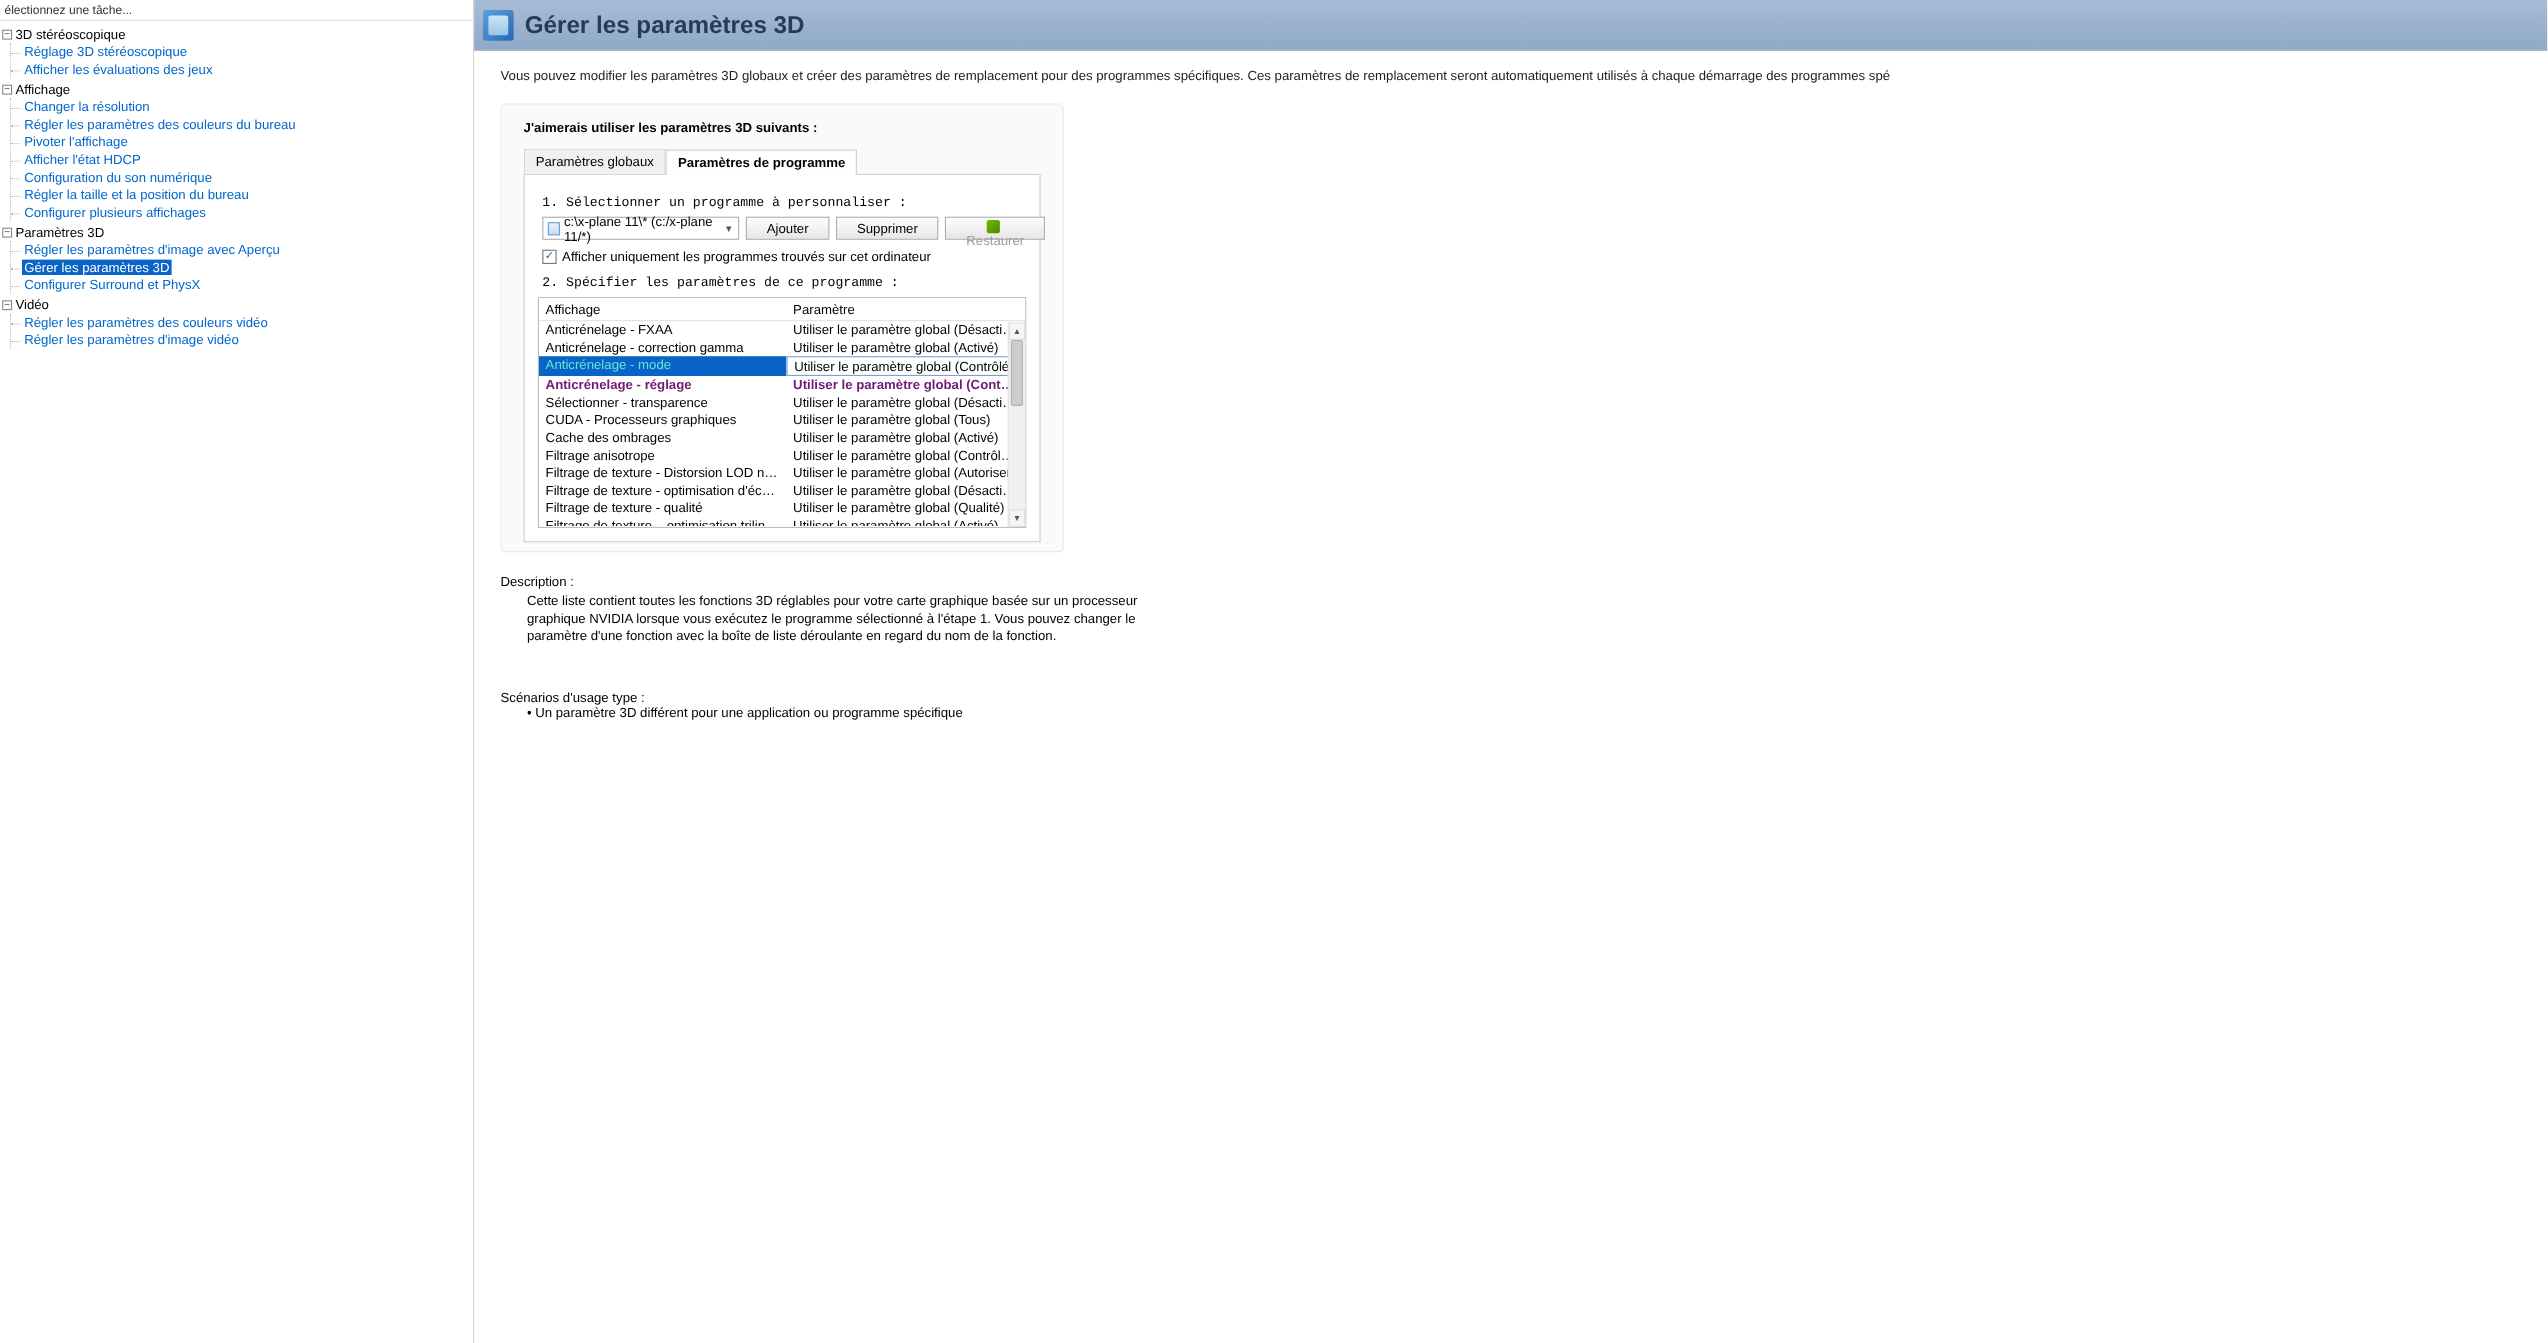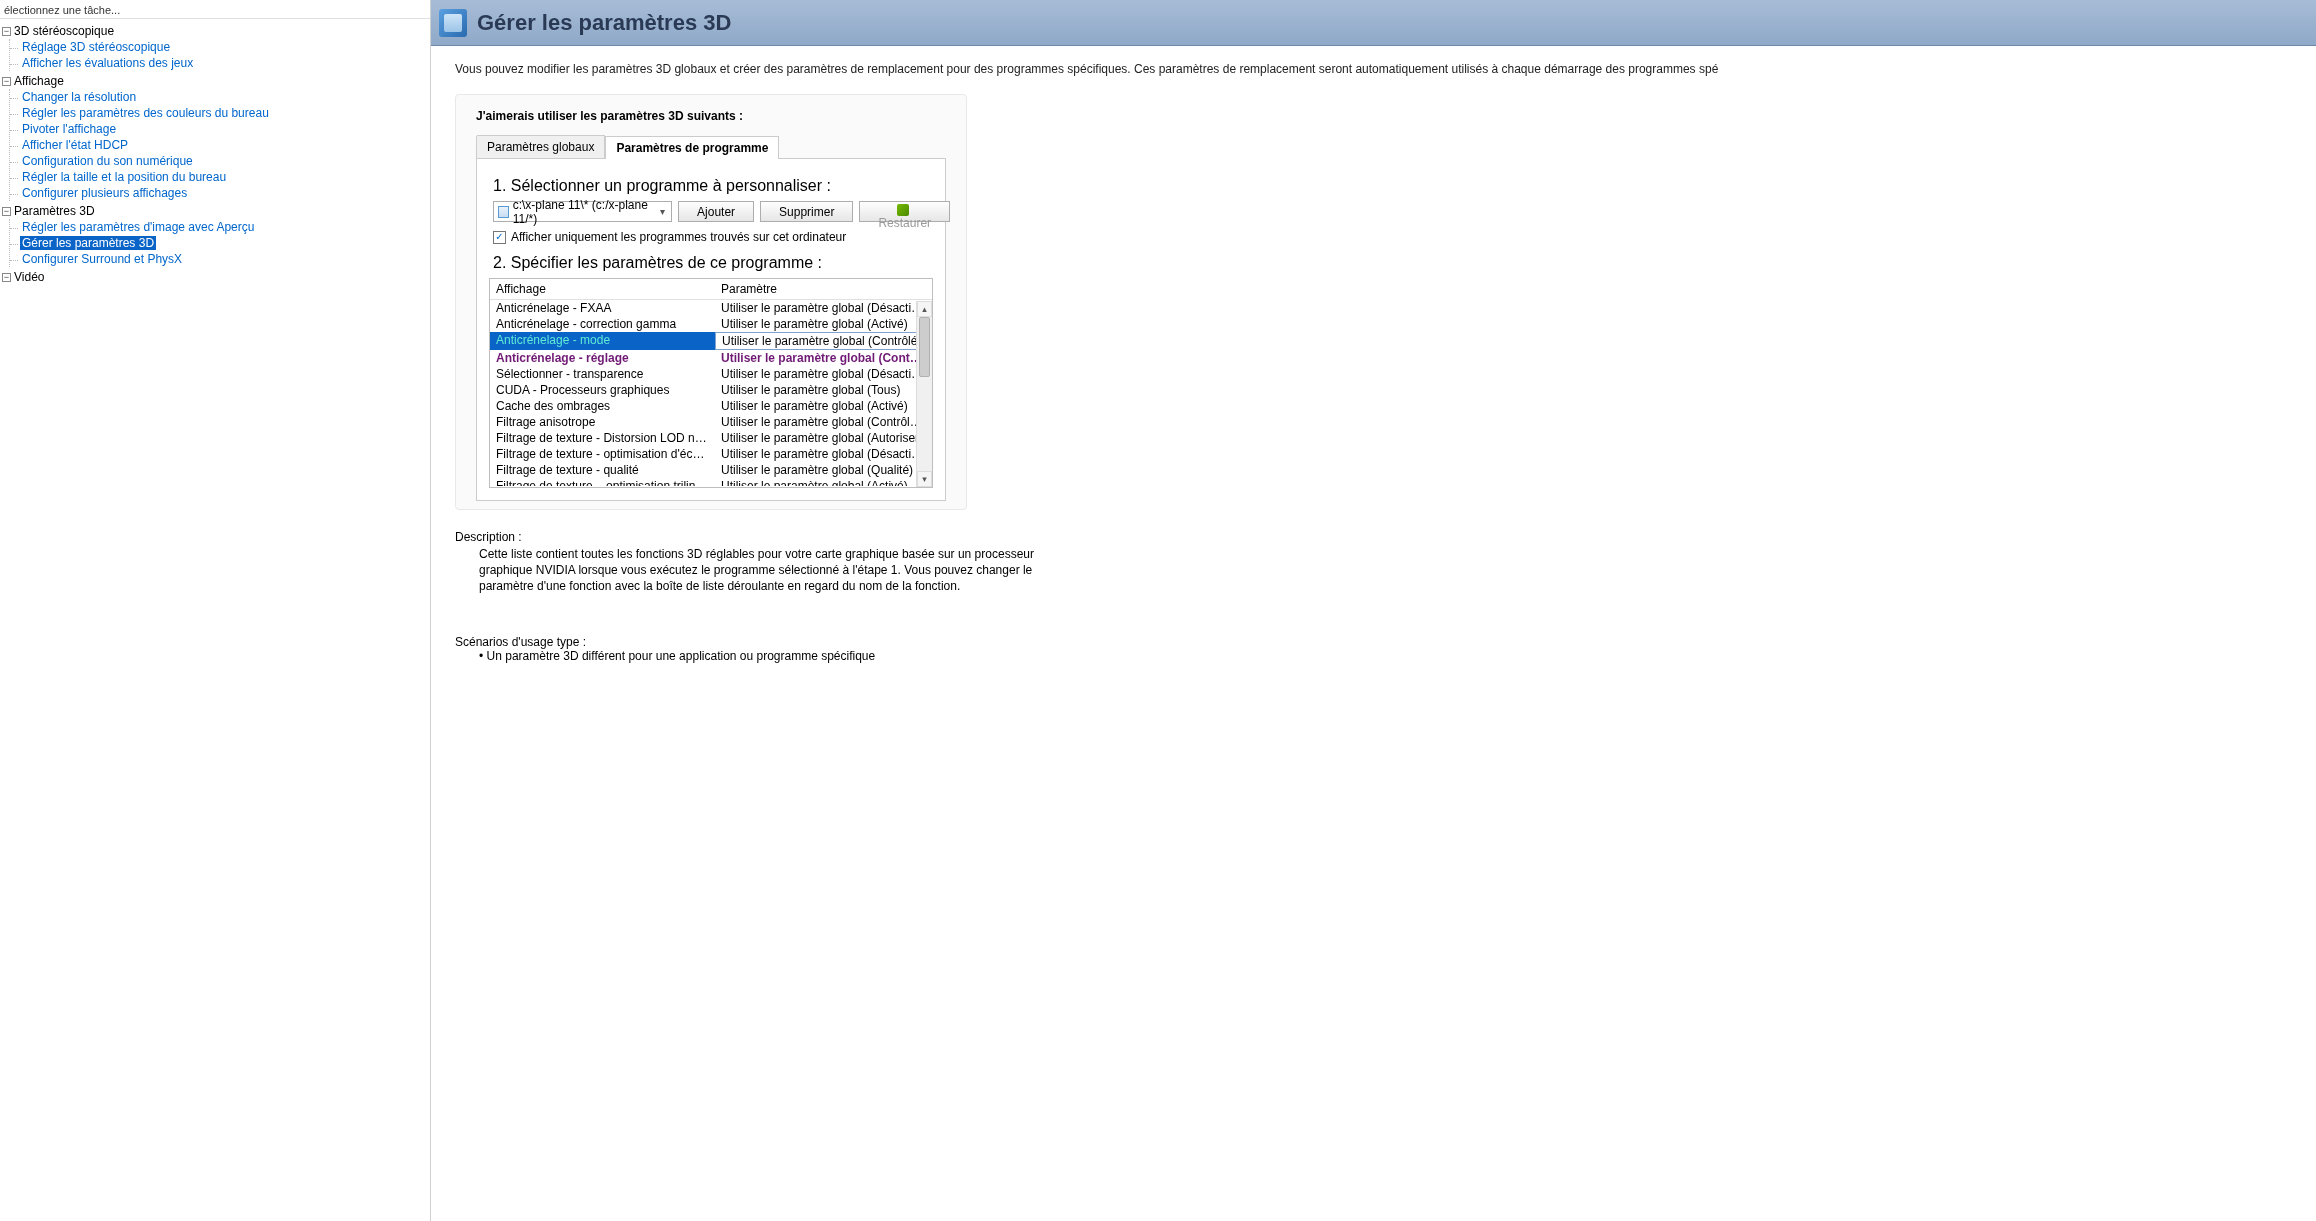--- a/index.html
+++ b/index.html
@@ -25,21 +25,21 @@
 .title-text { font-size: 22px; font-weight: bold; color: #2a3a55; }
 .content { padding: 16px 24px; overflow: auto; flex: 1; }
 .intro { font-size: 12px; color: #222; margin-bottom: 18px; white-space: nowrap; overflow: hidden; }
 .panel-wrap { background: #fafafa; border: 1px solid #e8e8e8; border-radius: 4px; padding: 14px 20px 8px; width: 512px; margin-left: 0; }
 .panel-title { font-weight: bold; font-size: 12px; margin-bottom: 12px; }
 .tabs { display: flex; border-bottom: 1px solid #ccc; margin-bottom: 0; }
 .tab { padding: 4px 10px; font-size: 12px; border: 1px solid #ccc; border-bottom: none; background: #f0f0f0; cursor: pointer; }
 .tab:first-child { border-top-left-radius: 2px; }
 .tab.active { background: #fff; position: relative; top: 1px; font-weight: bold; }
 .tabcontent { border: 1px solid #ccc; border-top: none; background: #fff; padding: 12px; }
-.step { font-size: 16px; margin: 6px 0 6px 4px; }
+.step { font-size: 12px; margin: 6px 0 6px 4px; font-family: Liberation Mono, monospace; }
 .row-buttons { display: flex; gap: 6px; align-items: center; margin: 4px 0 8px 4px; }
 .combo { display: inline-flex; align-items: center; border: 1px solid #adadad; background: #fff; height: 21px; font-size: 12px; padding: 0 4px; gap: 4px; }
 .combo .combo-icon { width: 12px; height: 12px; border: 1px solid #5a9bd5; background: linear-gradient(#e8f2fc,#c8ddf2); }
 .combo .combo-text { min-width: 140px; }
 .combo .chev { font-size: 10px; color: #555; padding: 0 2px; }
 .btn { height: 21px; padding: 0 18px; font-size: 12px; border: 1px solid #adadad; background: linear-gradient(#fefefe,#e6e6e6); cursor: pointer; }
 .btn.disabled { color: #9a9a9a; cursor: default; }
 .btn .nvlogo { display:inline-block; width:12px; height:12px; background: linear-gradient(135deg,#76b900,#4a8a00); margin-right:4px; vertical-align:middle; border-radius:2px; }
 .chk-row { display: flex; align-items: center; gap: 5px; margin: 4px 0 10px 4px; font-size: 12px; }
 .chk { width: 13px; height: 13px; border: 1px solid #767676; display: flex; align-items: center; justify-content: center; background: #fff; }
@@ -105,20 +105,24 @@
             <div class="tree-item"><a class="tree-link">Régler les paramètres d'image avec Aperçu</a></div>
             <div class="tree-item"><a class="tree-link selected">Gérer les paramètres 3D</a></div>
             <div class="tree-item"><a class="tree-link">Configurer Surround et PhysX</a></div>
           </div>
         </div>
         <div class="tree-group">
           <div class="group-header">
             <span class="expander">−</span>
             <span class="group-label">Vidéo</span>
           </div>
+          <div class="tree-kids">
+            <div class="tree-item"><a class="tree-link">Régler les paramètres des couleurs vidéo</a></div>
+            <div class="tree-item"><a class="tree-link">Régler les paramètres d'image vidéo</a></div>
+          </div>
         </div>
       </div>
   </div>
 
   <div class="main">
     <div class="titlebar">
       <div class="title-icon"></div>
       <div class="title-text">Gérer les paramètres 3D</div>
     </div>
     <div class="content">

